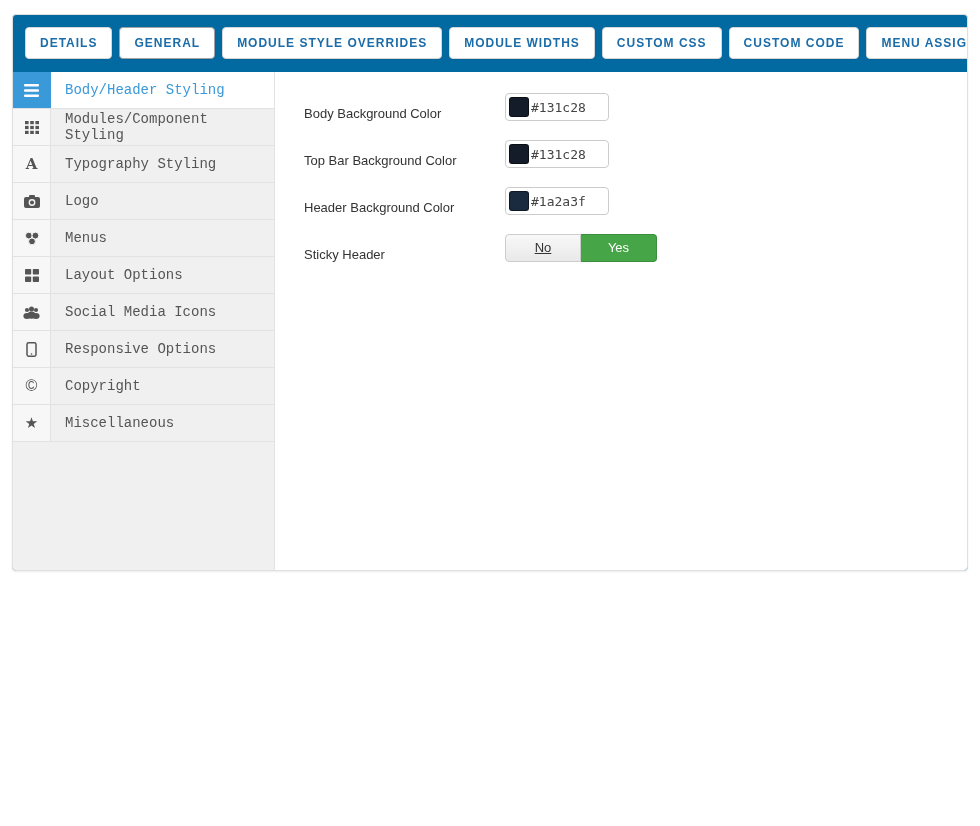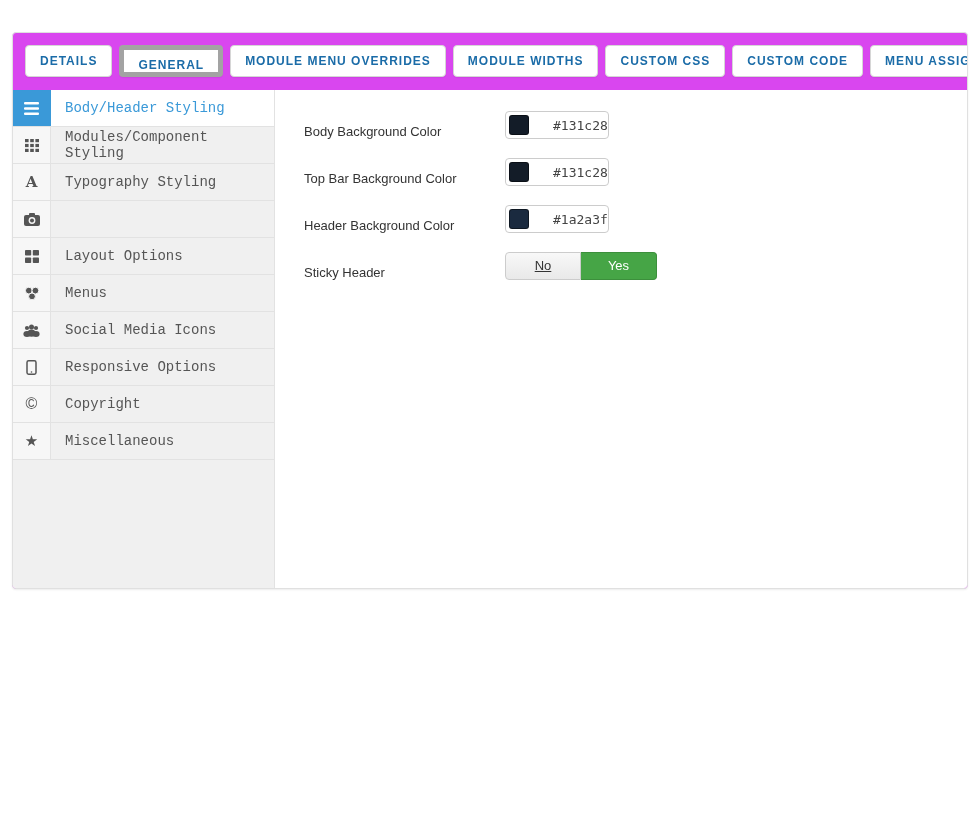--- a/index.html
+++ b/index.html
@@ -1,53 +1,53 @@
 <!DOCTYPE html>
 <html><head>
 <meta charset="utf-8">
 <style>
   * { box-sizing: border-box; margin: 0; padding: 0; }
   html,body { width: 980px; height: 826px; background: #ffffff;
     font-family: "Liberation Sans", sans-serif; }
   .panel {
-    position: absolute; left: 12px; top: 32px; width: 956px; height: 557px;
-    background: #d946ef; border: 1px solid #e0e0e0; border-radius: 4px;
+    position: absolute; left: 12px; top: 14px; width: 956px; height: 557px;
+    background: #0369a1; border: 1px solid #e0e0e0; border-radius: 4px;
     box-shadow: 0 1px 2px rgba(0,0,0,0.08); overflow: hidden;
     display: flex; flex-direction: column;
   }
   
   .tabbar { padding: 12px 12px 13px 12px; display: flex; gap: 7px; }
   .tab {
     background: #ffffff; border: 1px solid #d6d6d6; border-radius: 4px;
     padding: 0 14px; height: 32px; line-height: 30px;
     font-size: 12px; font-weight: bold; letter-spacing: 1px;
     color: #1b6ca8; cursor: pointer; white-space: nowrap;
     box-shadow: 0 1px 1px rgba(0,0,0,0.05);
   }
-  .tab.active { border: 5px solid #a3a3a3; }
+  .tab.active { border: 1px solid #a3a3a3; }
   
   .content { flex: 1; display: flex; background: #ffffff; min-height: 0; }
   .sidebar { width: 262px; background: #f0f0f0; border-right: 1px solid #e2e2e2; }
   .side-item { display: flex; height: 37px; border-bottom: 1px solid #e2e2e2; cursor: pointer; }
   .side-icon {
     width: 38px; flex: 0 0 38px; display: flex; align-items: center; justify-content: center;
     background: #f7f7f7; border-right: 1px solid #e2e2e2; color: #555555;
     font-size: 15px;
   }
   .side-label { flex: 1; display: flex; align-items: center; padding-left: 14px;
     font-size: 14px; color: #555555; font-family: Liberation Mono, monospace; }
   .side-item.active .side-icon { background: #3a99d8; border-color: #3a99d8; color: #ffffff; }
   .side-item.active .side-label { background: #ffffff; color: #3a99d8; }
   .glyph-serif { font-family: "DejaVu Serif", serif; font-weight: bold; font-size: 15px; }
   
   .main { flex: 1; padding: 21px 0 0 29px; }
   .form-row { display: flex; align-items: flex-end; height: 28px; margin-bottom: 19px; }
   .form-label { width: 201px; font-size: 13px; color: #333333; }
   .color-input {
-    display: flex; align-items: center; gap: 24px;
+    display: flex; align-items: center; gap: 2px;
     width: 104px; height: 28px; padding: 0 6px 0 3px;
     background: #ffffff; border: 1px solid #cccccc; border-radius: 4px; cursor: text;
   }
   .swatch { width: 20px; height: 20px; border-radius: 3px;
     border: 1px solid rgba(0,0,0,0.45); flex: 0 0 20px; cursor: pointer; }
   .hex { font-family: "DejaVu Sans Mono", monospace; font-size: 13px; color: #444444; }
   .toggle { display: flex; }
   .toggle-btn { width: 76px; height: 28px; line-height: 26px; text-align: center;
     font-size: 13px; cursor: pointer; }
   .toggle-off { background: linear-gradient(#f8f8f8, #e9e9e9); border: 1px solid #cccccc;
@@ -57,21 +57,21 @@
   svg { display: block; }
 </style>
 </head>
 <body>
 
 <div class="panel">
 
   <div class="tabbar">
     <div class="tab">DETAILS</div>
     <div class="tab active">GENERAL</div>
-    <div class="tab">MODULE MENU OVERRIDES</div>
+    <div class="tab">MODULE STYLE OVERRIDES</div>
     <div class="tab">MODULE WIDTHS</div>
     <div class="tab">CUSTOM CSS</div>
     <div class="tab">CUSTOM CODE</div>
     <div class="tab">MENU ASSIGNMENT</div>
   </div>
 
   <div class="content">
 
     <div class="sidebar">
 
@@ -114,47 +114,48 @@
 
       <div class="side-item">
         <span class="side-icon">
           <svg width="16" height="14" viewBox="0 0 16 14">
             <rect x="0" y="3" width="16" height="11" rx="2" fill="currentColor"></rect>
             <rect x="5" y="1" width="6" height="3" rx="1" fill="currentColor"></rect>
             <circle cx="8" cy="8.5" r="3.4" fill="#f7f7f7"></circle>
             <circle cx="8" cy="8.5" r="2" fill="currentColor"></circle>
           </svg>
         </span>
-      </div>
-
-      <div class="side-item">
-        <span class="side-icon">
-          <svg width="14" height="13" viewBox="0 0 14 13">
-              <g fill="currentColor">
-            <rect x="0" y="0" width="6.2" height="5.6" rx="0.8"></rect>
-                <rect x="7.8" y="0" width="6.2" height="5.6" rx="0.8"></rect>
-            <rect x="0" y="7.4" width="6.2" height="5.6" rx="0.8"></rect>
-                <rect x="7.8" y="7.4" width="6.2" height="5.6" rx="0.8"></rect>
-          </g>
-            </svg>
-        </span>
-        <span class="side-label">Layout Options</span>
+        <span class="side-label">Logo</span>
       </div>
 
       <div class="side-item">
         <span class="side-icon">
           <svg width="16" height="15" viewBox="0 0 16 15">
               <g fill="currentColor" stroke="#f7f7f7" stroke-width="1">
             <circle cx="4.8" cy="4.6" r="3.4"></circle>
             <circle cx="11.4" cy="4.6" r="3.4"></circle>
             <circle cx="8" cy="10.4" r="3.4"></circle>
           </g>
             </svg>
         </span>
         <span class="side-label">Menus</span>
+      </div>
+
+      <div class="side-item">
+        <span class="side-icon">
+          <svg width="14" height="13" viewBox="0 0 14 13">
+              <g fill="currentColor">
+            <rect x="0" y="0" width="6.2" height="5.6" rx="0.8"></rect>
+                <rect x="7.8" y="0" width="6.2" height="5.6" rx="0.8"></rect>
+            <rect x="0" y="7.4" width="6.2" height="5.6" rx="0.8"></rect>
+                <rect x="7.8" y="7.4" width="6.2" height="5.6" rx="0.8"></rect>
+          </g>
+            </svg>
+        </span>
+        <span class="side-label">Layout Options</span>
       </div>
 
       <div class="side-item">
         <span class="side-icon">
           <svg width="17" height="14" viewBox="0 0 17 14">
               <g fill="currentColor">
             <circle cx="4" cy="5" r="2.1"></circle>
             <circle cx="13" cy="5" r="2.1"></circle>
             <circle cx="8.5" cy="4" r="2.5"></circle>
             <ellipse cx="4" cy="11" rx="3.6" ry="3"></ellipse>

